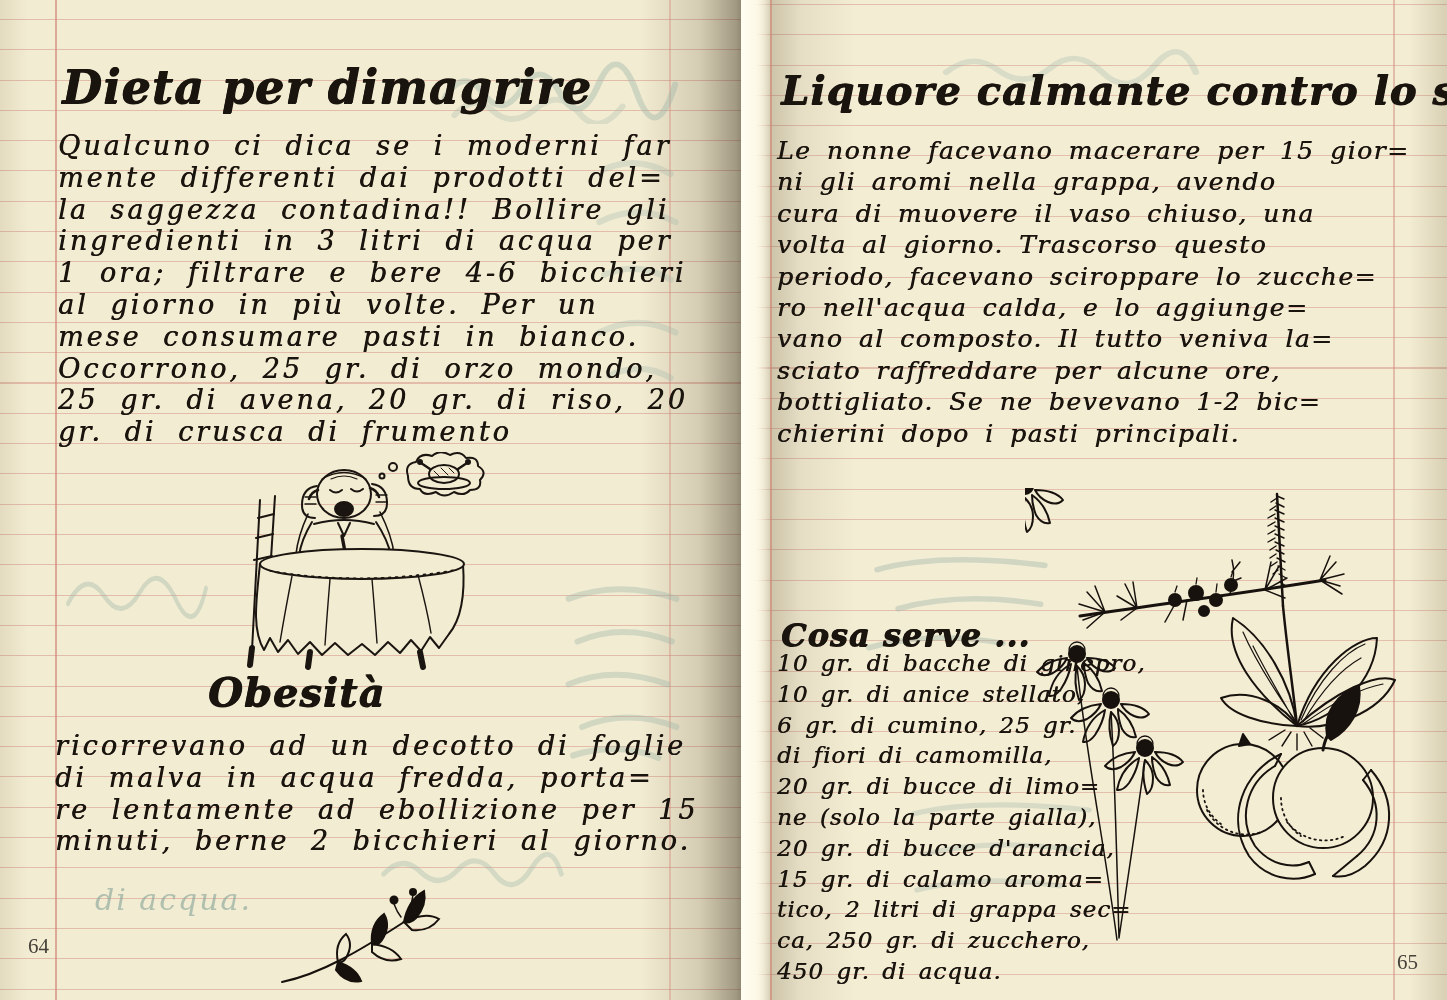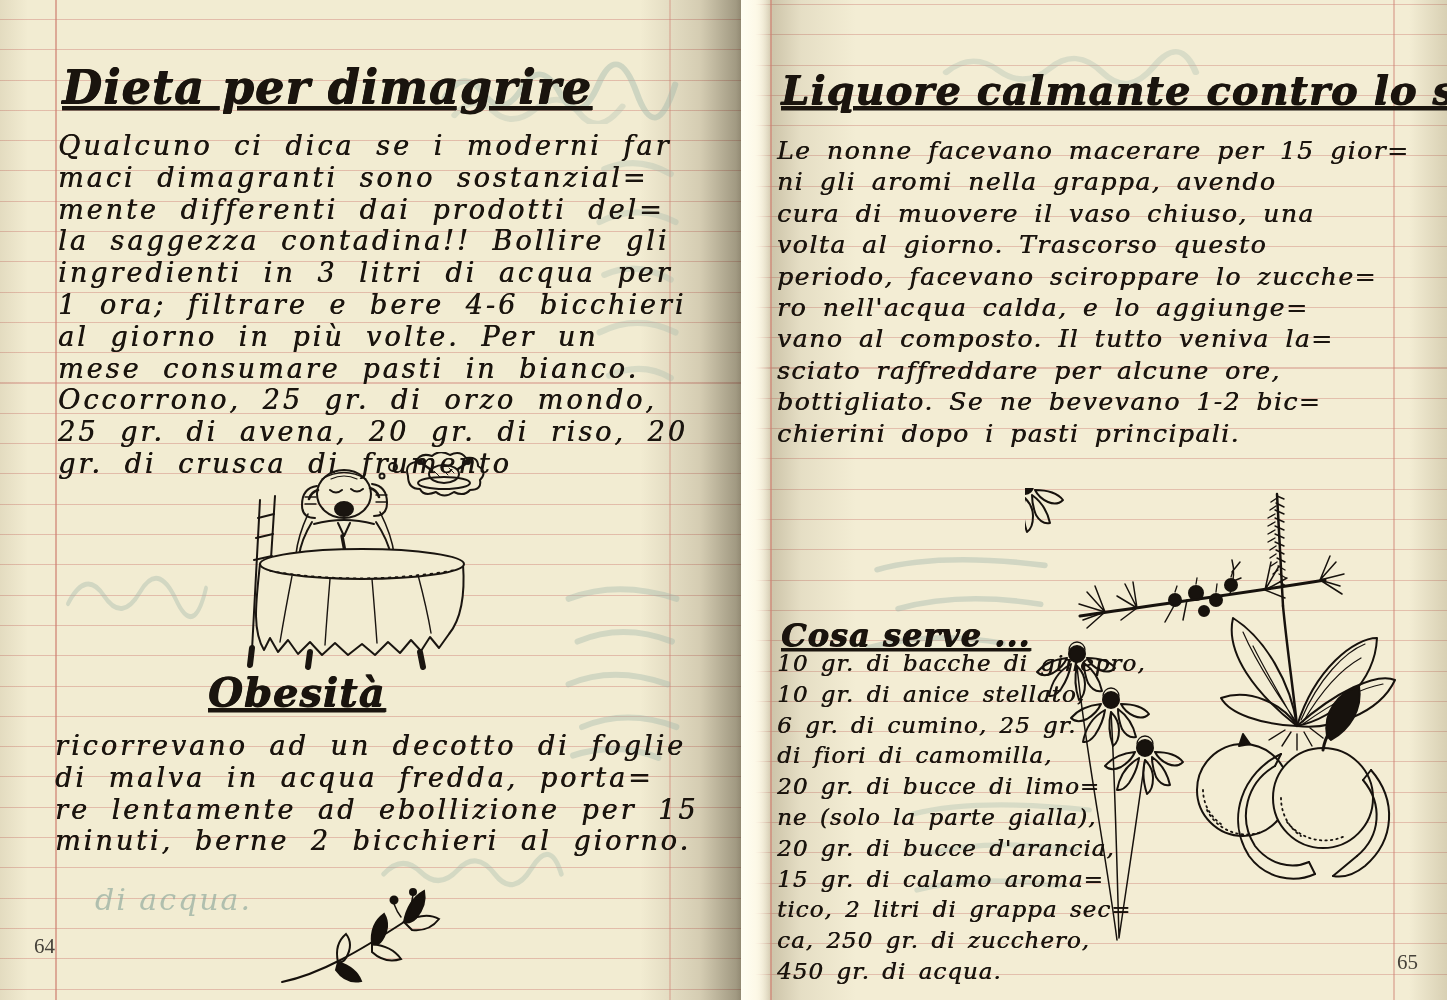--- a/index.html
+++ b/index.html
@@ -19,21 +19,21 @@
     background-image:
       linear-gradient(to right, #fffef2 0px, #fdf9e8 14px, rgba(253,249,232,0) 32px),
       linear-gradient(to right, rgba(90,72,40,0) 16px, rgba(90,72,40,.25) 30px, rgba(90,72,40,.09) 60px, rgba(90,72,40,0) 115px),
       linear-gradient(to left, rgba(110,92,50,.20) 0px, rgba(110,92,50,0) 38px),
       repeating-linear-gradient(to bottom, rgba(0,0,0,0) 0px, rgba(0,0,0,0) 29.2px, rgba(211,146,132,.5) 29.2px, rgba(211,146,132,.5) 30.3px);
     background-position:0 0,0 0,0 0,0 5px;}
   .vline{position:absolute;top:0;bottom:0;width:1.5px;background:rgba(205,125,110,.6);}
   
   .hand{font-style:italic;color:#1a140e;text-shadow:.5px 0 currentColor;}
   .title{position:absolute;font-weight:bold;white-space:nowrap;letter-spacing:1px;
-    text-shadow:.8px 0 currentColor, 0 .5px currentColor;text-decoration:underline;}
+    text-shadow:.8px 0 currentColor, 0 .5px currentColor;}
   .para{position:absolute;}
   .tline{white-space:nowrap;}
   .p-body-l{font-size:27px;letter-spacing:3px;word-spacing:10px;}
   .p-body-l .tline{height:31.8px;}
   .p-body-r{font-size:25px;letter-spacing:1.5px;word-spacing:6px;}
   .p-body-r .tline{height:31.4px;}
   .p-ingr{font-size:23px;letter-spacing:1px;word-spacing:4px;}
   .p-ingr .tline{height:30.8px;}
   .pagenum{position:absolute;font-family:"Liberation Serif",serif;font-size:21px;color:#46423a;}
   
@@ -69,21 +69,20 @@
     </svg>
     <svg class="ghost" style="left:380px;top:850px;width:185px;height:40px;opacity:.35" viewBox="0 0 100 20" preserveAspectRatio="none">
       <path d="M2,12 Q12,2 22,11 T42,10 T62,12 T82,9 T98,12"></path>
     </svg>
     <div class="ghost-text" style="left:95px;top:882px">di acqua.</div>
 
     <div class="hand title" style="left:62px;top:60px;font-size:46px">Dieta per dimagrire</div>
 
     <div class="para hand p-body-l" style="left:58px;top:130px">
       <div class="tline">Qualcuno ci dica se i moderni far</div>
-      <div class="tline">maci dimagranti sono sostanzial=</div>
       <div class="tline">mente differenti dai prodotti del=</div>
       <div class="tline">la saggezza contadina!! Bollire gli</div>
       <div class="tline">ingredienti in 3 litri di acqua per</div>
       <div class="tline">1 ora; filtrare e bere 4-6 bicchieri</div>
       <div class="tline">al giorno in più volte. Per un</div>
       <div class="tline">mese consumare pasti in bianco.</div>
       <div class="tline">Occorrono, 25 gr. di orzo mondo,</div>
       <div class="tline">25 gr. di avena, 20 gr. di riso, 20</div>
       <div class="tline">gr. di crusca di frumento</div>
     </div>
@@ -149,21 +148,21 @@
         <path d="M96,62 q-2,-20 12,-30 q7,12 -2,26 q-4,6 -10,4 z" fill="#16110c"></path>
         <path d="M96,62 q20,2 29,15 q-16,5 -29,-7 z"></path>
         <path d="M62,80 q-4,-18 8,-28 q8,10 0,24 q-3,5 -8,4 z"></path>
         <path d="M62,80 q18,6 23,19 q-15,3 -25,-11 z" fill="#16110c"></path>
         <circle cx="118" cy="18" r="3.5" fill="#16110c"></circle>
           <circle cx="137" cy="10" r="3" fill="#16110c"></circle>
         <path d="M118,22 q3,8 7,13 M137,13 q-2,10 -3,18" stroke-width="1.5"></path>
       </g>
     </svg>
 
-    <div class="pagenum" style="left:34px;top:934px">64</div>
+    <div class="pagenum" style="left:28px;top:934px">64</div>
   </div>
 
   <div class="page" id="page-right">
     <div class="vline" style="left:29px"></div>
     <div class="vline" style="left:652px;opacity:.7"></div>
 
     <svg class="ghost" style="left:200px;top:45px;width:260px;height:42px;opacity:.3" viewBox="0 0 100 20" preserveAspectRatio="none">
       <path d="M2,13 Q12,3 22,12 T42,11 T62,13 T82,10 T98,13"></path>
     </svg>
     <svg class="ghost" style="left:115px;top:548px;width:210px;height:130px;opacity:.4" viewBox="0 0 100 60" preserveAspectRatio="none">

